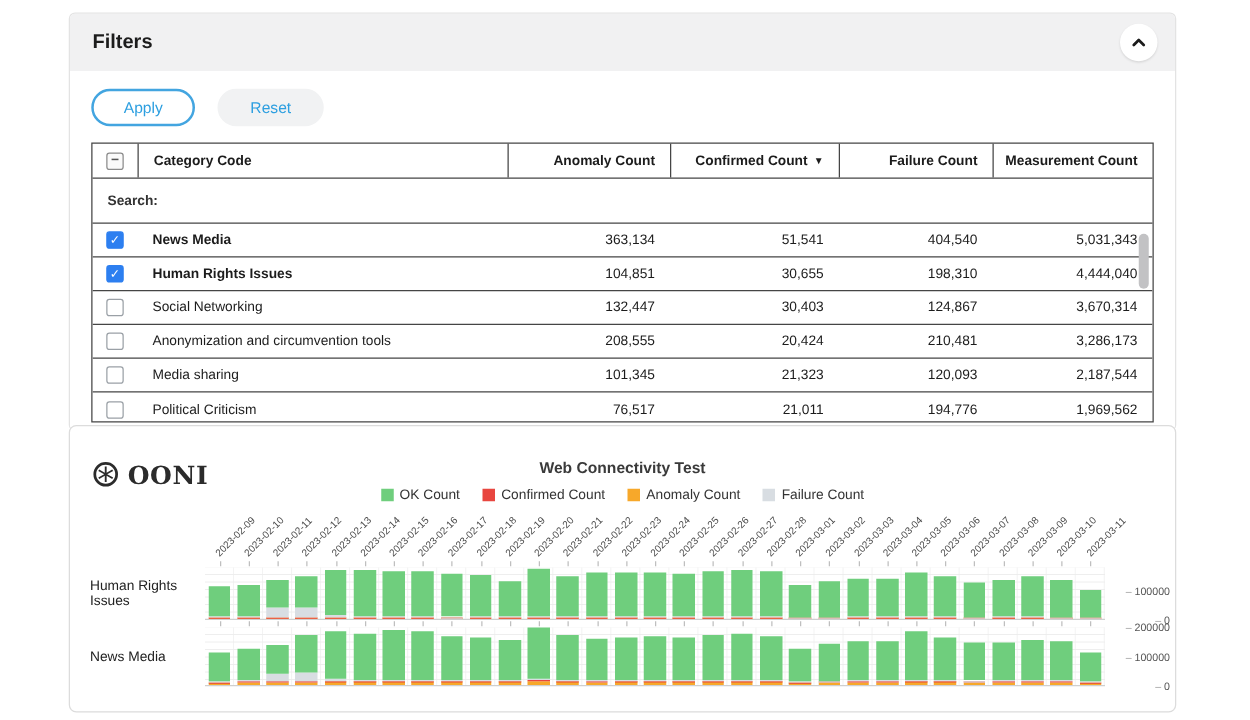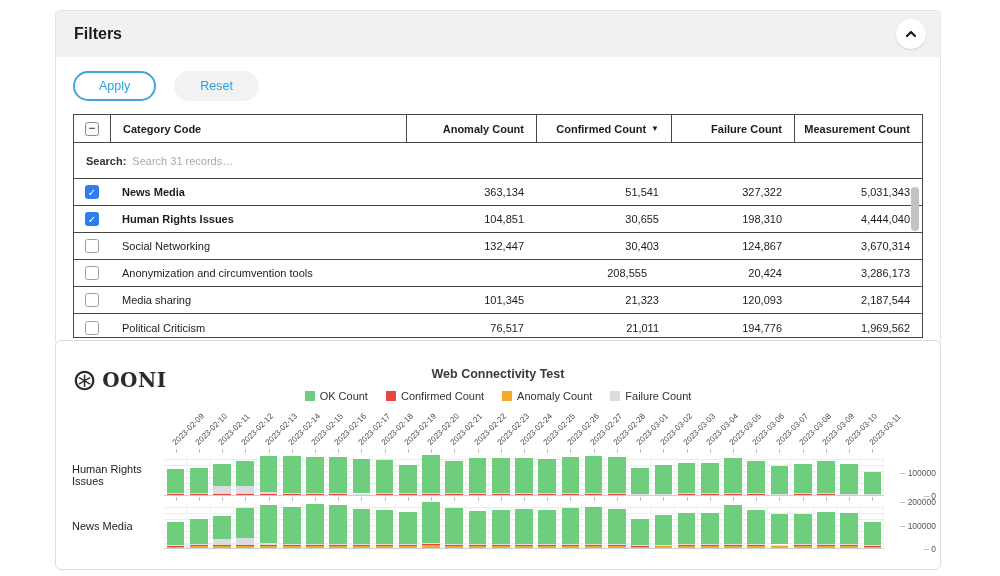--- a/index.html
+++ b/index.html
@@ -103,31 +103,30 @@
           <div class="th c-a num">Anomaly Count</div>
           <div class="th c-c num">
             <span>Confirmed Count</span>
             <span class="sort-arrow">▼</span>
           </div>
           <div class="th c-f num">Failure Count</div>
           <div class="th c-m num">Measurement Count</div>
         </div>
         <div class="search-row">
           <span class="search-label">Search:</span>
-          <input class="search-input" type="text" placeholder="Search 31 records…" style="">
         </div>
         <div class="tbody">
             <div class="trow sel">
               <div class="td c-check">
                 <div class="cbox checked">✓</div>
               </div>
               <div class="td c-cat cat-name">News Media</div>
               <div class="td num c-a">363,134</div>
               <div class="td num c-c">51,541</div>
-              <div class="td num c-f">327,322</div>
+              <div class="td num c-f">404,540</div>
               <div class="td num c-m">5,031,343</div>
             </div>
             <div class="trow sel">
               <div class="td c-check">
                 <div class="cbox checked">✓</div>
               </div>
               <div class="td c-cat cat-name">Human Rights Issues</div>
               <div class="td num c-a">104,851</div>
               <div class="td num c-c">30,655</div>
               <div class="td num c-f">198,310</div>
@@ -143,20 +142,21 @@
               <div class="td num c-f">124,867</div>
               <div class="td num c-m">3,670,314</div>
             </div>
             <div class="trow">
               <div class="td c-check">
                 <div class="cbox"></div>
               </div>
               <div class="td c-cat cat-name">Anonymization and circumvention tools</div>
               <div class="td num c-a">208,555</div>
               <div class="td num c-c">20,424</div>
+              <div class="td num c-f">210,481</div>
               <div class="td num c-m">3,286,173</div>
             </div>
             <div class="trow">
               <div class="td c-check">
                 <div class="cbox"></div>
               </div>
               <div class="td c-cat cat-name">Media sharing</div>
               <div class="td num c-a">101,345</div>
               <div class="td num c-c">21,323</div>
               <div class="td num c-f">120,093</div>

